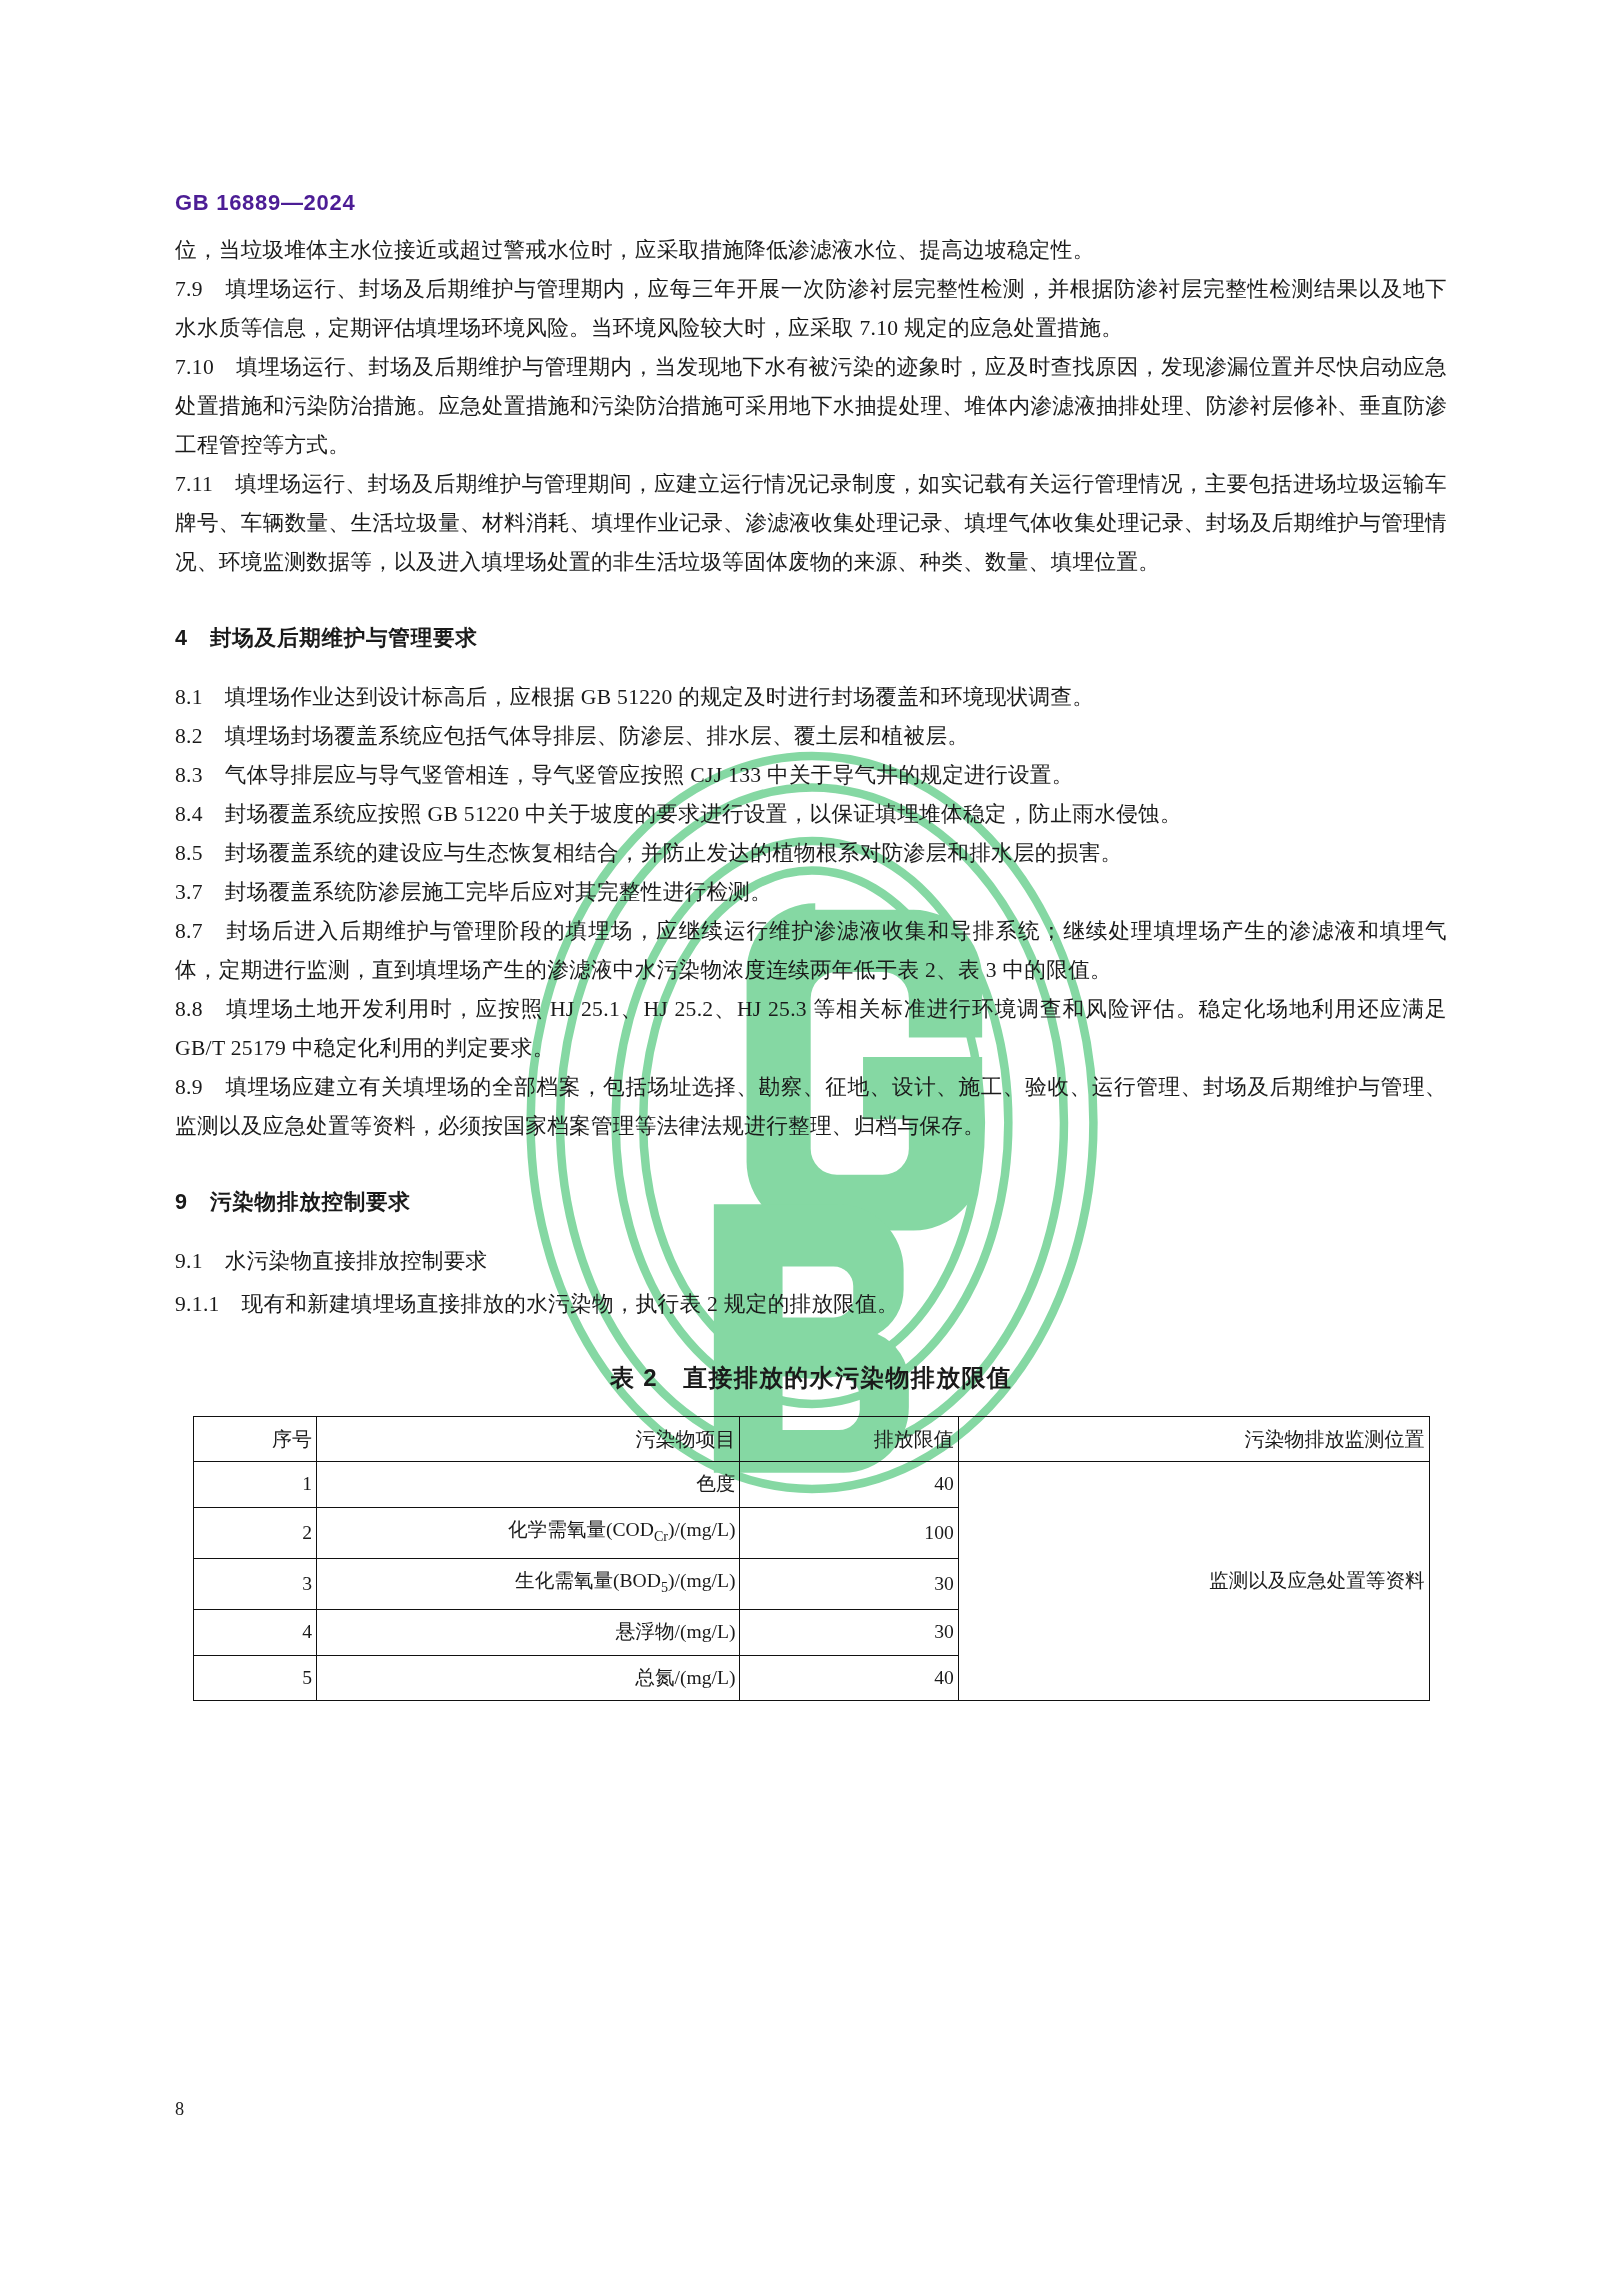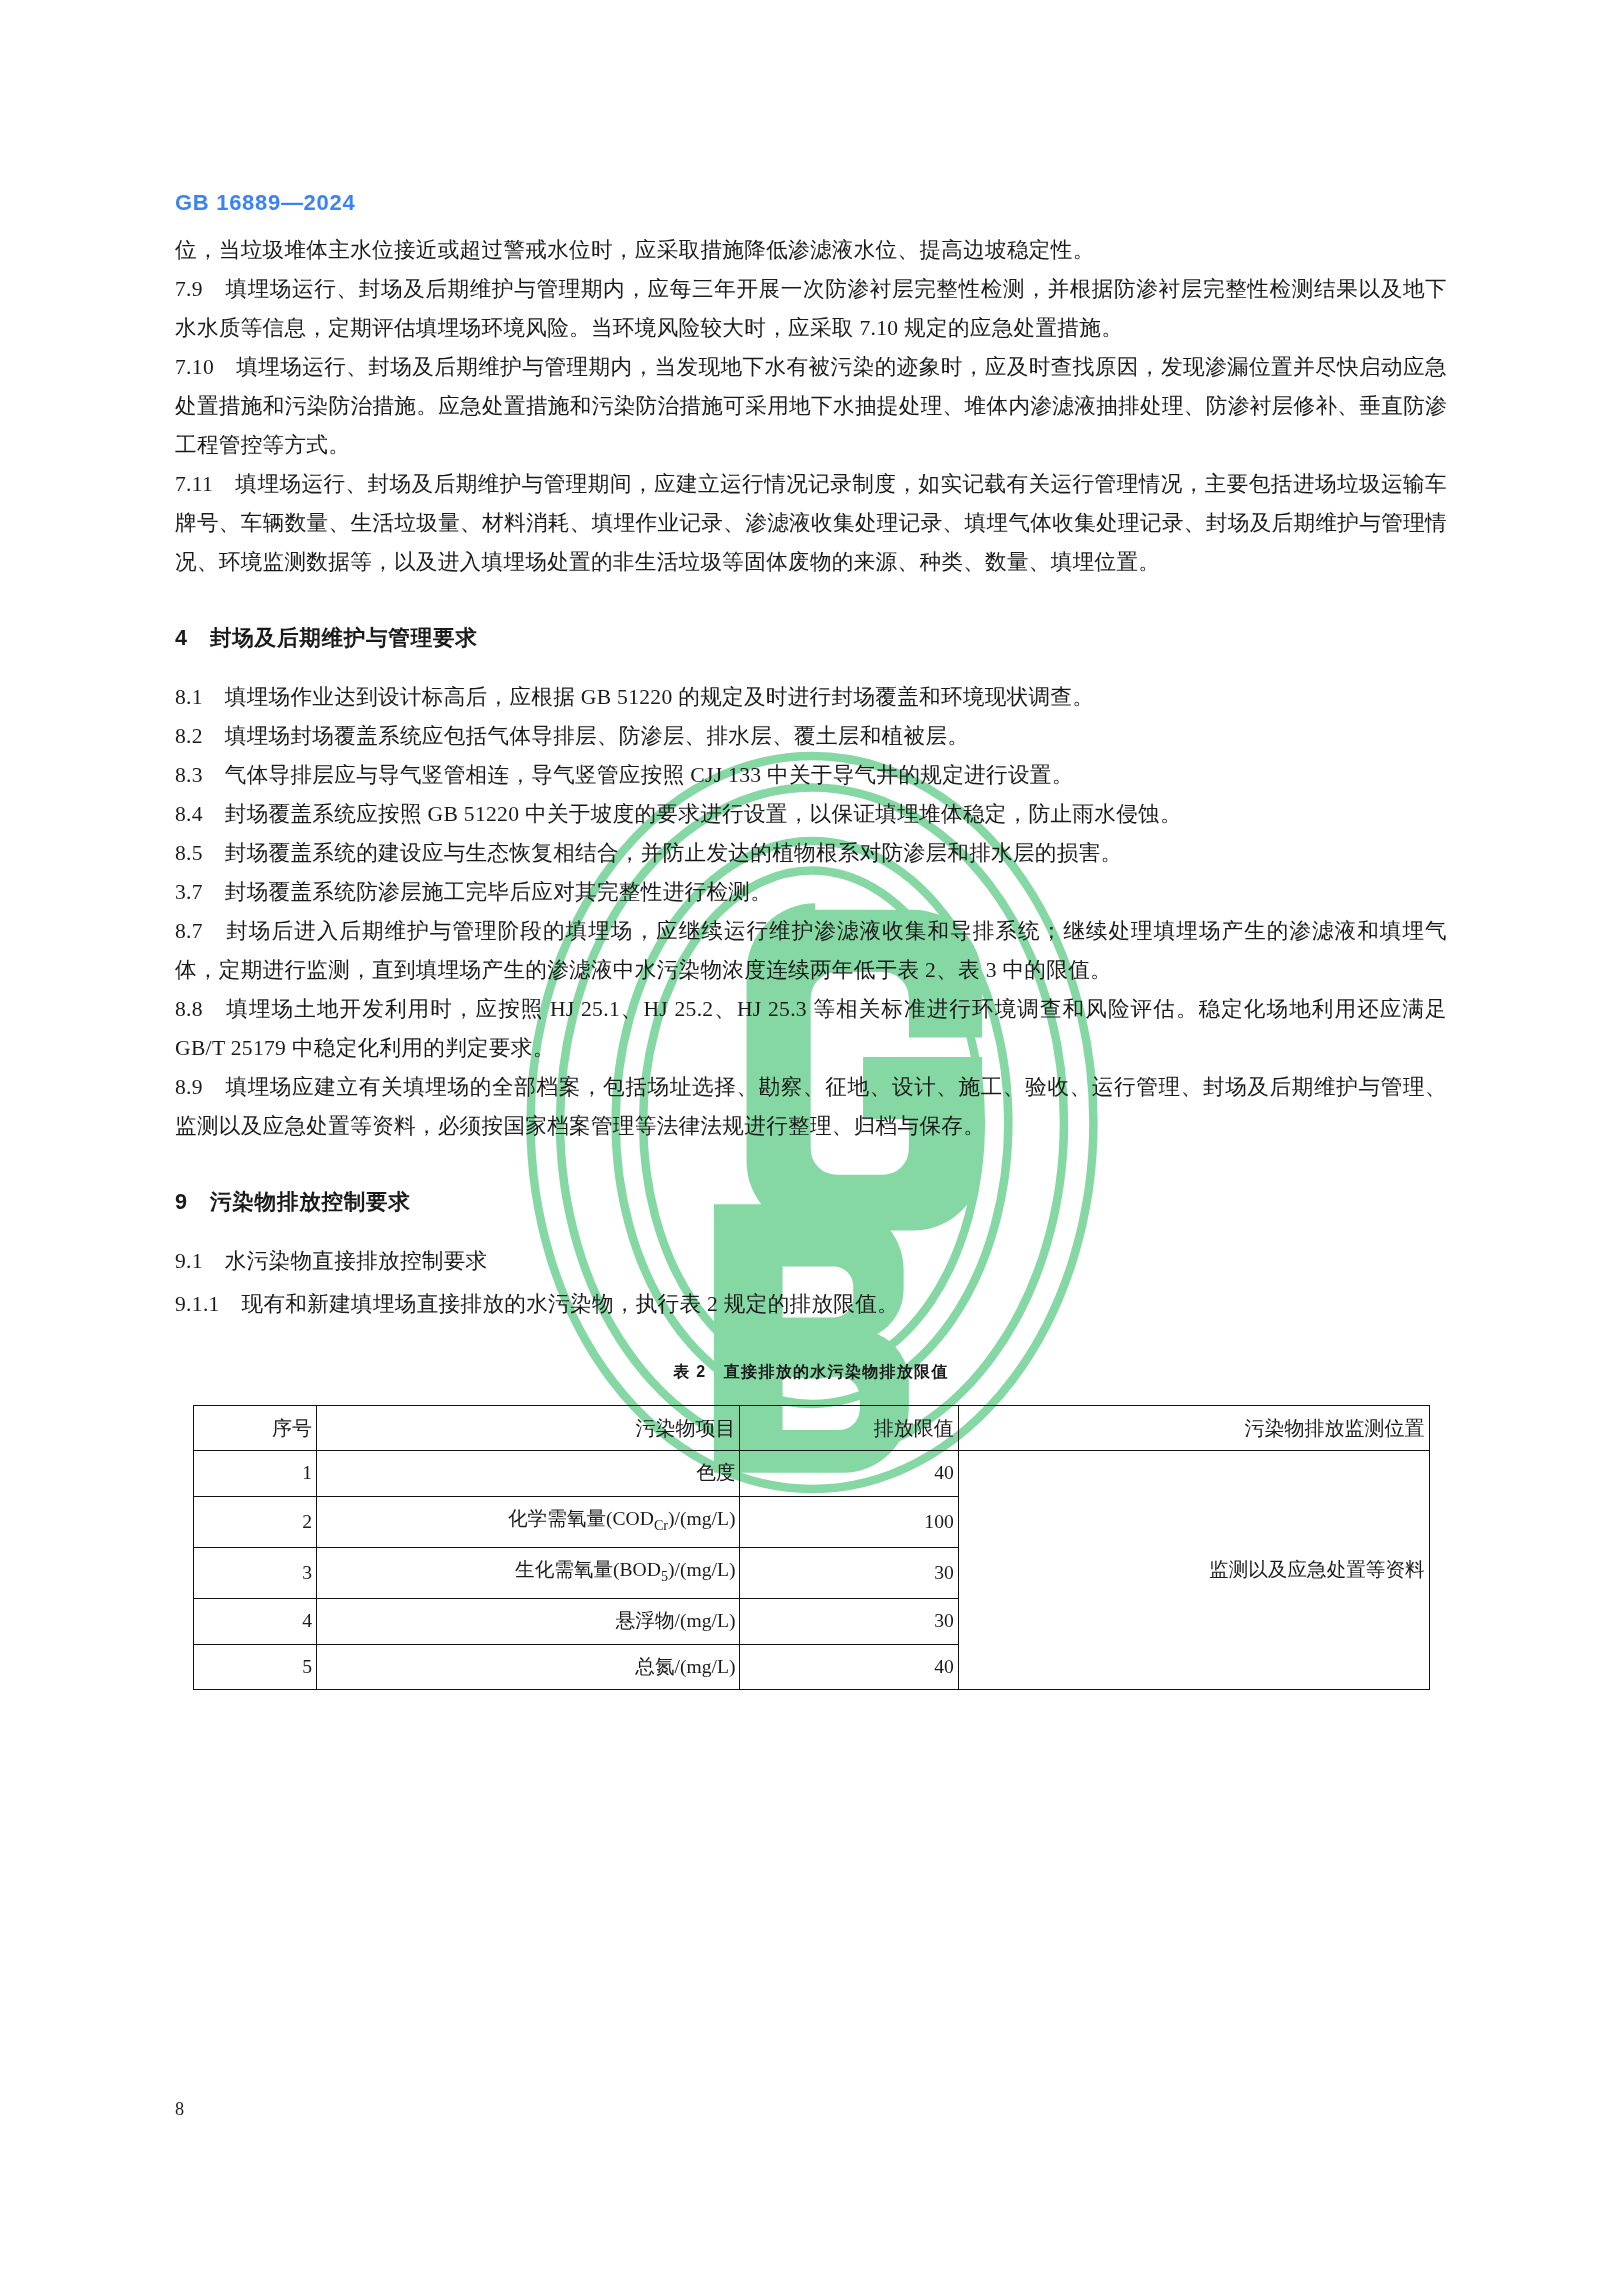--- a/index.html
+++ b/index.html
@@ -25,21 +25,21 @@
     top: 0;
     width: 1272px;
   }
   
   .doc-header {
     margin-top: 190px;
     font-family: "Liberation Sans", "DejaVu Sans", sans-serif;
     font-weight: bold;
     font-size: 22px;
     letter-spacing: 0.7px;
-    color: #3b82f6;
+    color: #4c1d95;
   }
   
   .para {
     font-size: 21.6px;
     line-height: 39px;
     text-align: justify;
     margin: 0;
     letter-spacing: 0.3px;
   }
   .para.first {
@@ -60,21 +60,21 @@
     margin-bottom: 3.9px;
     line-height: 39px;
   }
   .gap-sm { margin-top: 9.2px; }
 
   
   .table-title {
     text-align: center;
     font-family: "Liberation Sans", "DejaVu Sans", sans-serif;
     font-weight: bold;
-    font-size: 16px;
+    font-size: 24px;
     margin-top: 38px;
     margin-bottom: 22px;
     letter-spacing: 1.3px;
   }
   table.data {
     border-collapse: collapse;
     width: 1237px;
     margin: 0 auto;
     font-size: 19.6px;
   }

